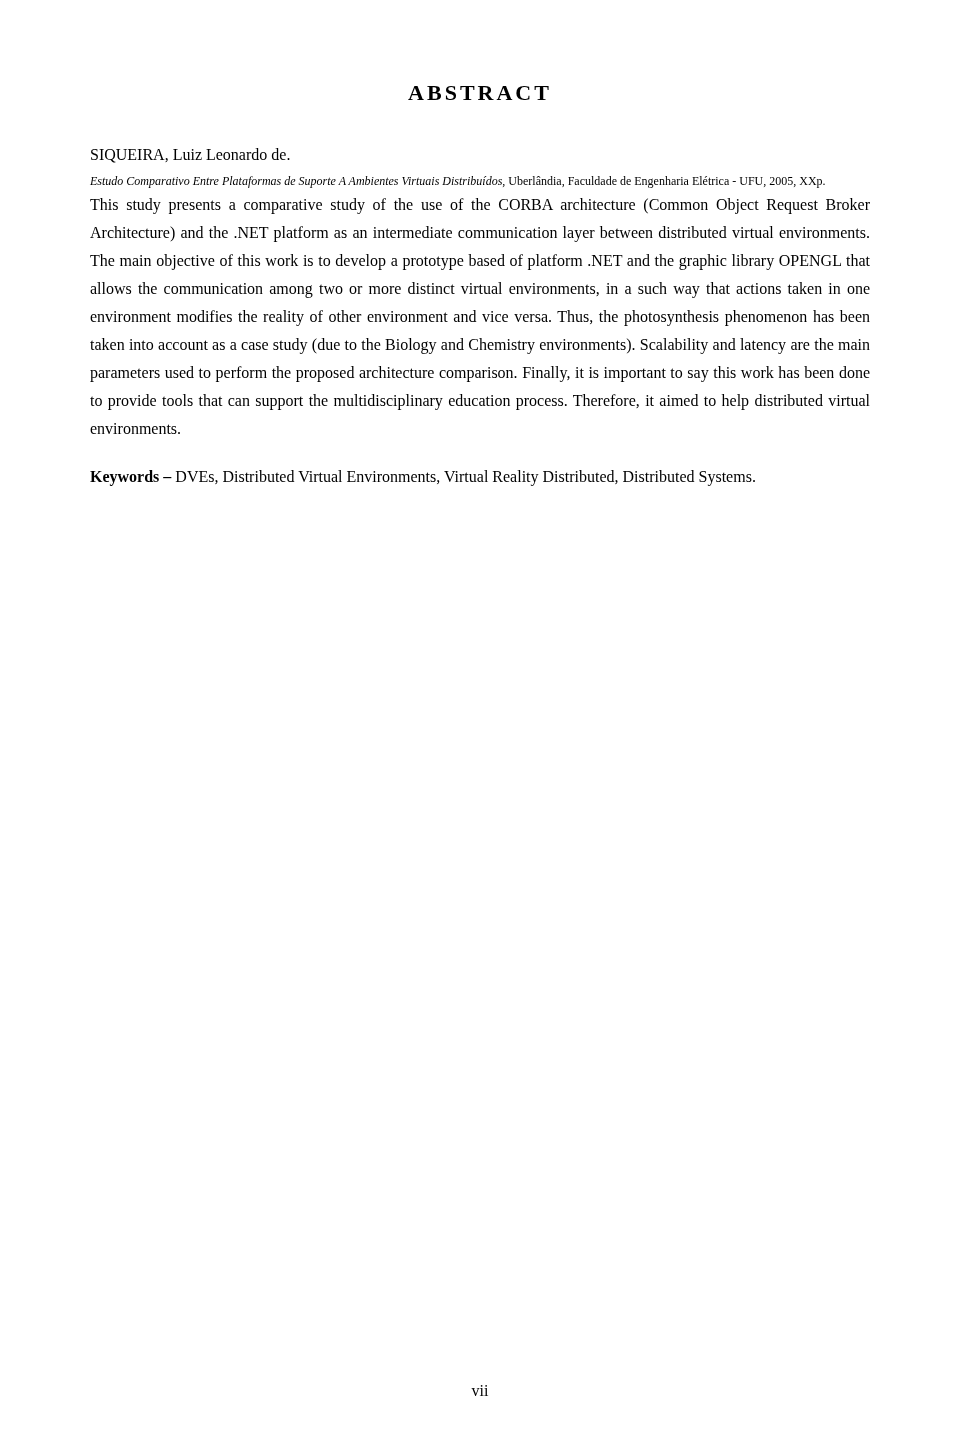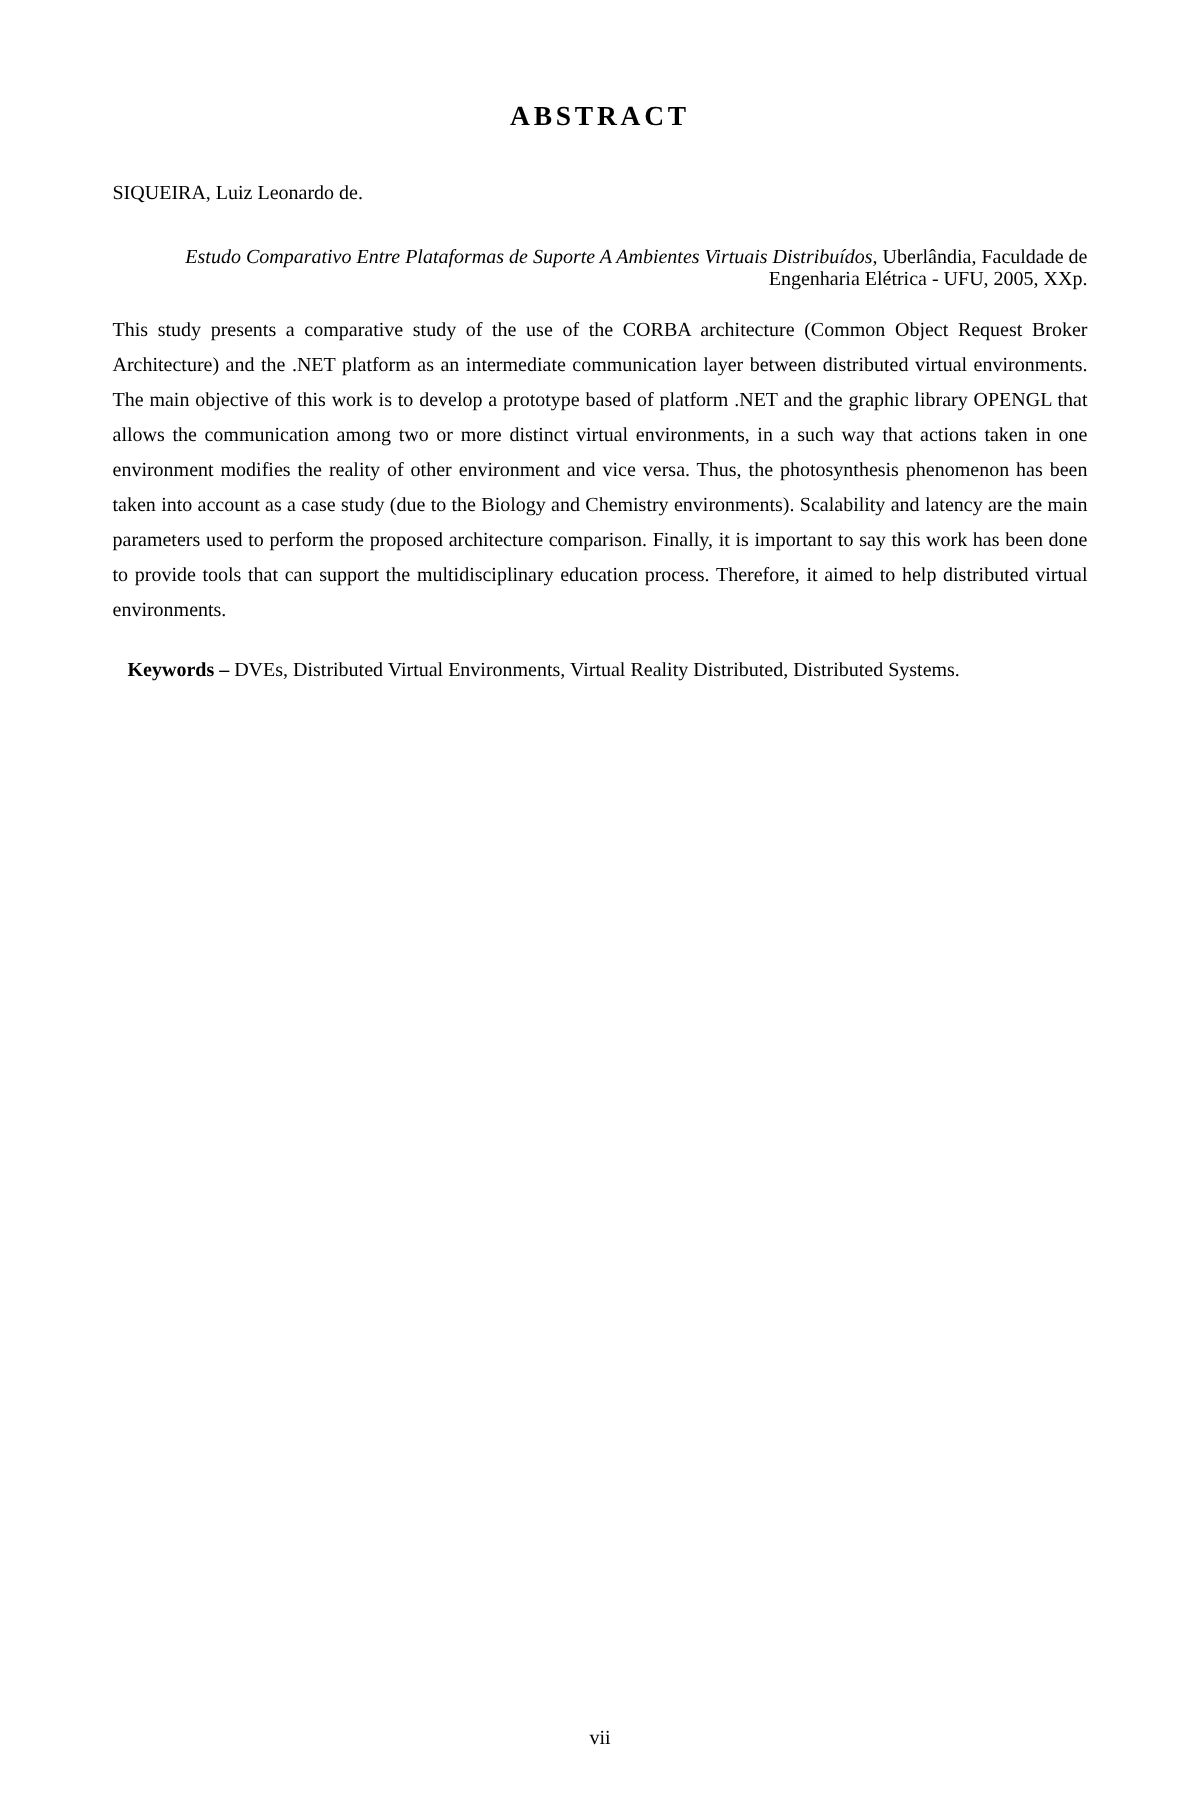--- a/index.html
+++ b/index.html
@@ -27,50 +27,48 @@
     .abstract-title {
       text-align: center;
       font-size: 22px;
       font-weight: bold;
       letter-spacing: 3px;
       margin-bottom: 40px;
     }
 
     .author-line {
       font-size: 16px;
-      margin-bottom: 33px;
+      margin-bottom: 10px;
       text-indent: 0;
     }
 
     .citation-line {
-      font-size: 16px;
+      font-size: 12px;
       font-style: italic;
-      margin-bottom: 18px;
+      margin-bottom: 2px;
       text-indent: 0;
-      text-align: right;
     }
 
     .citation-normal {
       font-style: normal;
     }
 
     .body-text {
       font-size: 16px;
       line-height: 1.75;
       text-align: justify;
       margin-bottom: 8px;
       text-indent: 0;
     }
 
     .keywords-section {
       font-size: 16px;
       line-height: 1.75;
       text-align: justify;
       margin-top: 20px;
-      margin-left: 12px;
     }
 
     .page-number {
       position: absolute;
       bottom: 48px;
       left: 50%;
       transform: translateX(-50%);
       font-size: 16px;
     }
   </style>

